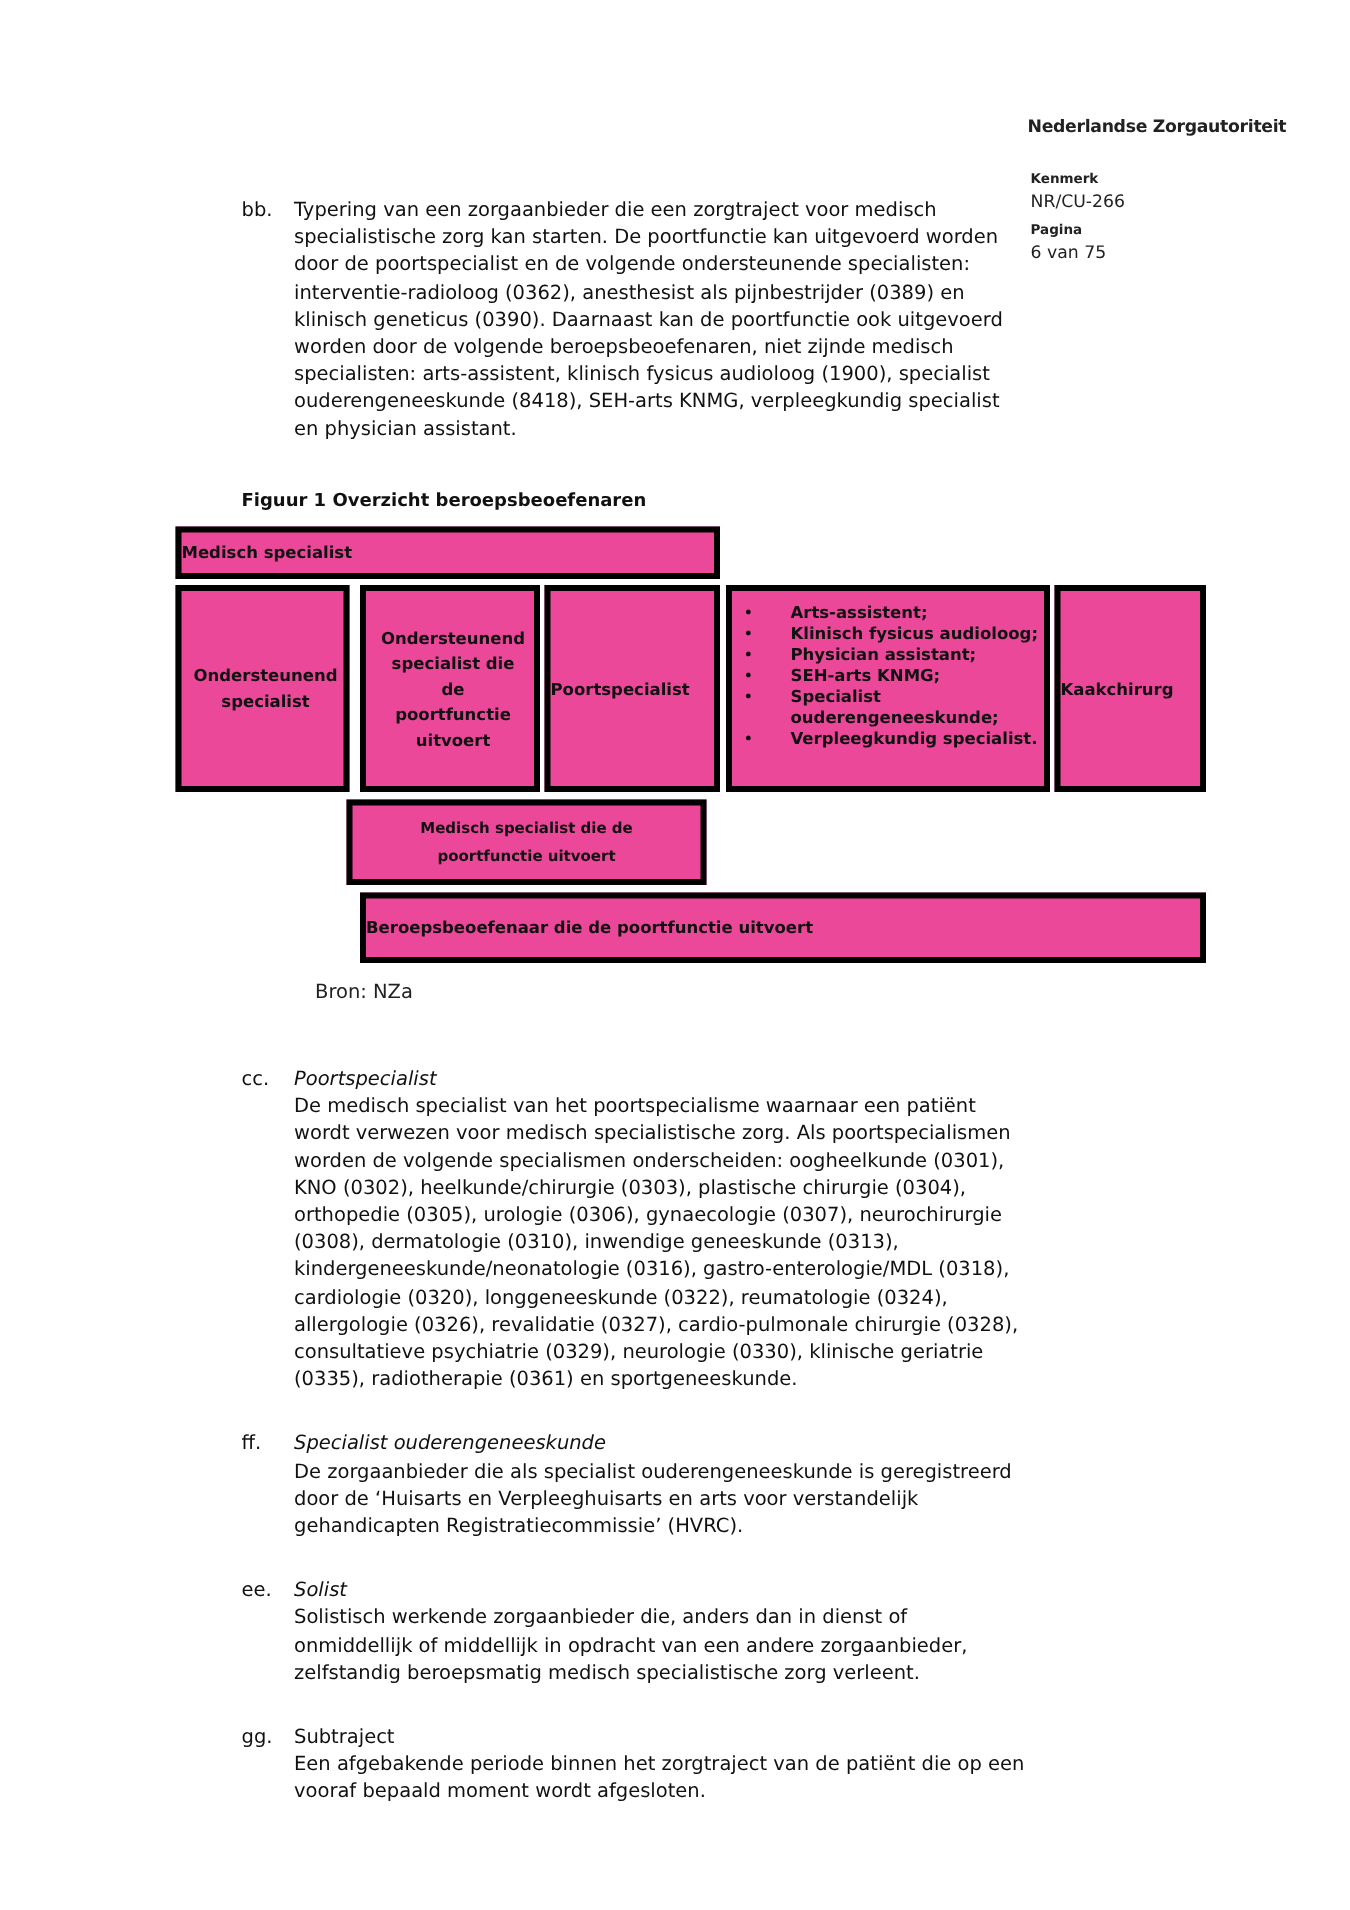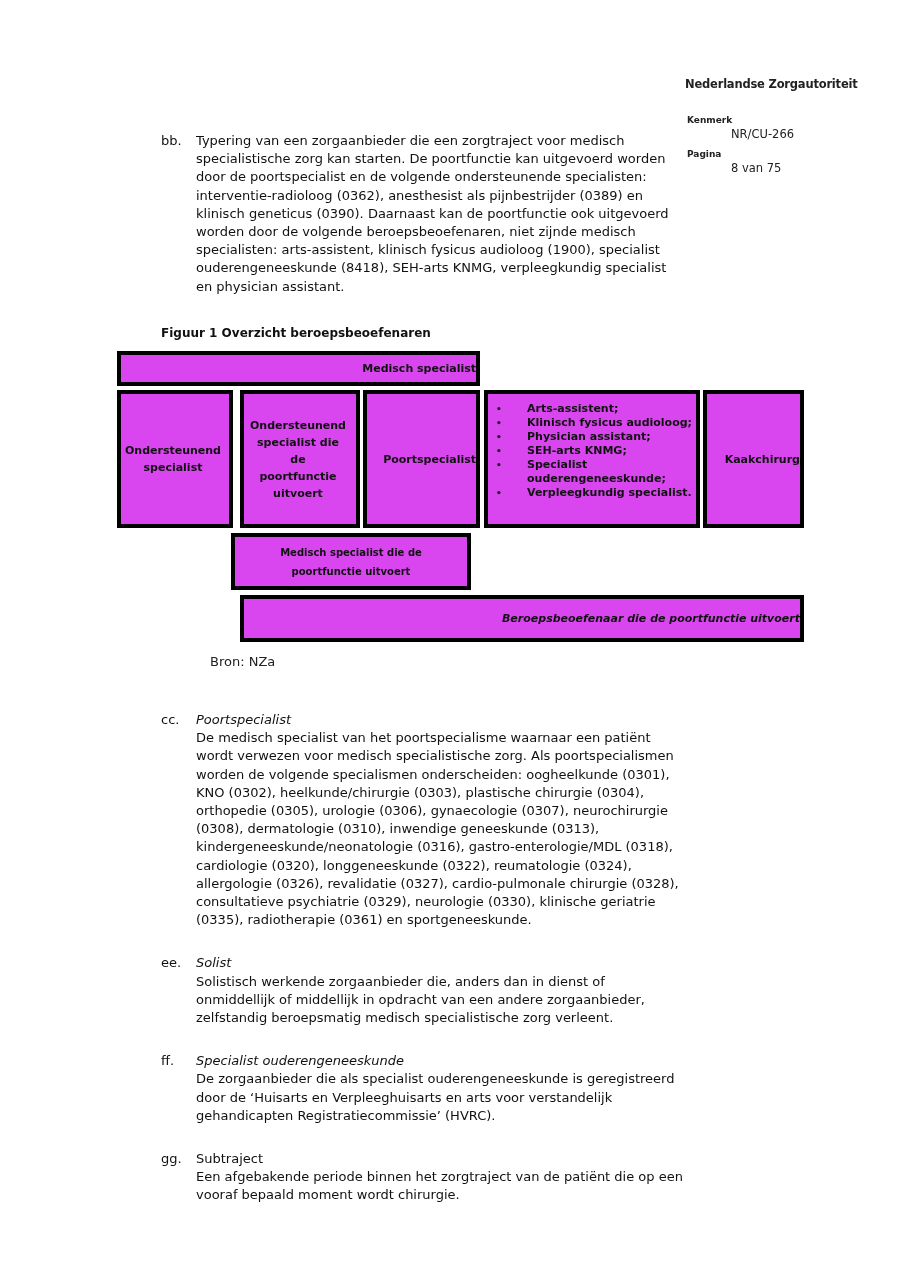--- a/index.html
+++ b/index.html
@@ -3,51 +3,51 @@
   <meta charset="utf-8">
   <style>
     * { margin: 0; padding: 0; box-sizing: border-box; }
     html, body { width: 900px; height: 1273px; background: #ffffff; overflow: hidden; }
     body { position: relative; font-family: "DejaVu Sans", sans-serif; color: #111; }
 
     .org-name { position: absolute; left: 685px; top: 61px; font-family: "DejaVu Sans", sans-serif; font-weight: bold; font-size: 11.5px; letter-spacing: -0.2px; color: #222; margin-top: 16px; }
 
     .meta { position: absolute; left: 687px; top: 114px; font-size: 11.5px; line-height: 16px; color: #222; }
     .meta .lbl { font-weight: bold; font-size: 9px; display: block; line-height: 12px; }
-    .meta .val { display: block; font-size: 11.5px; line-height: 16px; margin-left: 44px; }
+    .meta .val { display: block; font-size: 11.5px; line-height: 16px; }
     .meta .gap { height: 6px; }
 
     .defs { position: absolute; left: 161px; font-size: 13px; line-height: 18.2px; color: #111; }
     .def { position: relative; padding-left: 35px; margin-top: 25px; }
     .def .key { position: absolute; left: 0; top: 0; }
     .def .term { font-style: italic; display: block; }
     .def .term.plain { font-style: normal; }
     .def .body { display: block; }
 
     .fig-title { position: absolute; left: 161px; top: 326px; font-weight: bold; font-size: 12px; color: #111; }
 
-    .box { position: absolute; background: #d946ef; border: 4px solid #000; display: flex; align-items: center; justify-content: flex-end; text-align: center; font-weight: bold; font-size: 11px; line-height: 17px; color: #111; }
+    .box { position: absolute; background: #ec4899; border: 4px solid #000; display: flex; align-items: center; justify-content: flex-start; text-align: center; font-weight: bold; font-size: 11px; line-height: 17px; color: #111; }
     .box.small { font-size: 10px; line-height: 19px; }
     .box ul { list-style: none; text-align: left; font-size: 11px; line-height: 14px; width: 100%; padding-left: 8px; }
     .box li { position: relative; padding-left: 31px; }
     .box li .dot { position: absolute; left: 0; top: 0; font-size: 9px; }
 
     .source { position: absolute; left: 174px; top: 654px; font-size: 13px; color: #222; margin-left: 36px; }
   </style>
 </head>
 <body>
 
 <div class="org-name">Nederlandse Zorgautoriteit</div>
 
 <div class="meta">
   <span class="lbl">Kenmerk</span>
   <span class="val">NR/CU-266</span>
   <div class="gap"></div>
   <span class="lbl">Pagina</span>
-  <span class="val">8 van 75</span>
+  <span class="val">6 van 75</span>
 </div>
 
 <div class="defs" style="top:107px; width:520px;">
   <div class="def">
     <span class="key">bb.</span>
     <span class="body">Typering van een zorgaanbieder die een zorgtraject voor medisch specialistische zorg kan starten. De poortfunctie kan uitgevoerd worden door de poortspecialist en de volgende ondersteunende specialisten: interventie-radioloog (0362), anesthesist als pijnbestrijder (0389) en klinisch geneticus (0390). Daarnaast kan de poortfunctie ook uitgevoerd worden door de volgende beroepsbeoefenaren, niet zijnde medisch specialisten: arts-assistent, klinisch fysicus audioloog (1900), specialist ouderengeneeskunde (8418), SEH-arts KNMG, verpleegkundig specialist en physician assistant.</span>
   </div>
 </div>
 
 <div class="fig-title">Figuur 1 Overzicht beroepsbeoefenaren</div>
@@ -80,40 +80,40 @@
 </div>
 
 <div class="box" style="left:703px; top:390px; width:101px; height:138px;">
   <span>Kaakchirurg</span>
 </div>
 
 <div class="box small" style="left:231px; top:533px; width:240px; height:57px;">
   <span style="padding:0 14px;">Medisch specialist die de poortfunctie uitvoert</span>
 </div>
 
-<div class="box" style="left:240px; top:595px; width:564px; height:47px;font-style:italic;">
+<div class="box" style="left:240px; top:595px; width:564px; height:47px;">
   <span>Beroepsbeoefenaar die de poortfunctie uitvoert</span>
 </div>
 
 <div class="source">Bron: NZa</div>
 
 <div class="defs" style="top:686px; width:522px;">
   <div class="def">
     <span class="key">cc.</span>
     <span class="term">Poortspecialist</span>
     <span class="body">De medisch specialist van het poortspecialisme waarnaar een patiënt wordt verwezen voor medisch specialistische zorg. Als poortspecialismen worden de volgende specialismen onderscheiden: oogheelkunde (0301), KNO (0302), heelkunde/chirurgie (0303), plastische chirurgie (0304), orthopedie (0305), urologie (0306), gynaecologie (0307), neurochirurgie (0308), dermatologie (0310), inwendige geneeskunde (0313), kindergeneeskunde/neonatologie (0316), gastro-enterologie/MDL (0318), cardiologie (0320), longgeneeskunde (0322), reumatologie (0324), allergologie (0326), revalidatie (0327), cardio-pulmonale chirurgie (0328), consultatieve psychiatrie (0329), neurologie (0330), klinische geriatrie (0335), radiotherapie (0361) en sportgeneeskunde.</span>
   </div>
   <div class="def">
+    <span class="key">ff.</span>
+    <span class="term">Specialist ouderengeneeskunde</span>
+    <span class="body">De zorgaanbieder die als specialist ouderengeneeskunde is geregistreerd door de ‘Huisarts en Verpleeghuisarts en arts voor verstandelijk gehandicapten Registratiecommissie’ (HVRC).</span>
+  </div>
+  <div class="def">
     <span class="key">ee.</span>
     <span class="term">Solist</span>
     <span class="body">Solistisch werkende zorgaanbieder die, anders dan in dienst of onmiddellijk of middellijk in opdracht van een andere zorgaanbieder, zelfstandig beroepsmatig medisch specialistische zorg verleent.</span>
   </div>
   <div class="def">
-    <span class="key">ff.</span>
-    <span class="term">Specialist ouderengeneeskunde</span>
-    <span class="body">De zorgaanbieder die als specialist ouderengeneeskunde is geregistreerd door de ‘Huisarts en Verpleeghuisarts en arts voor verstandelijk gehandicapten Registratiecommissie’ (HVRC).</span>
-  </div>
-  <div class="def">
     <span class="key">gg.</span>
     <span class="term plain">Subtraject</span>
-    <span class="body">Een afgebakende periode binnen het zorgtraject van de patiënt die op een vooraf bepaald moment wordt chirurgie.</span>
+    <span class="body">Een afgebakende periode binnen het zorgtraject van de patiënt die op een vooraf bepaald moment wordt afgesloten.</span>
   </div>
 </div>
 
 </body></html>

